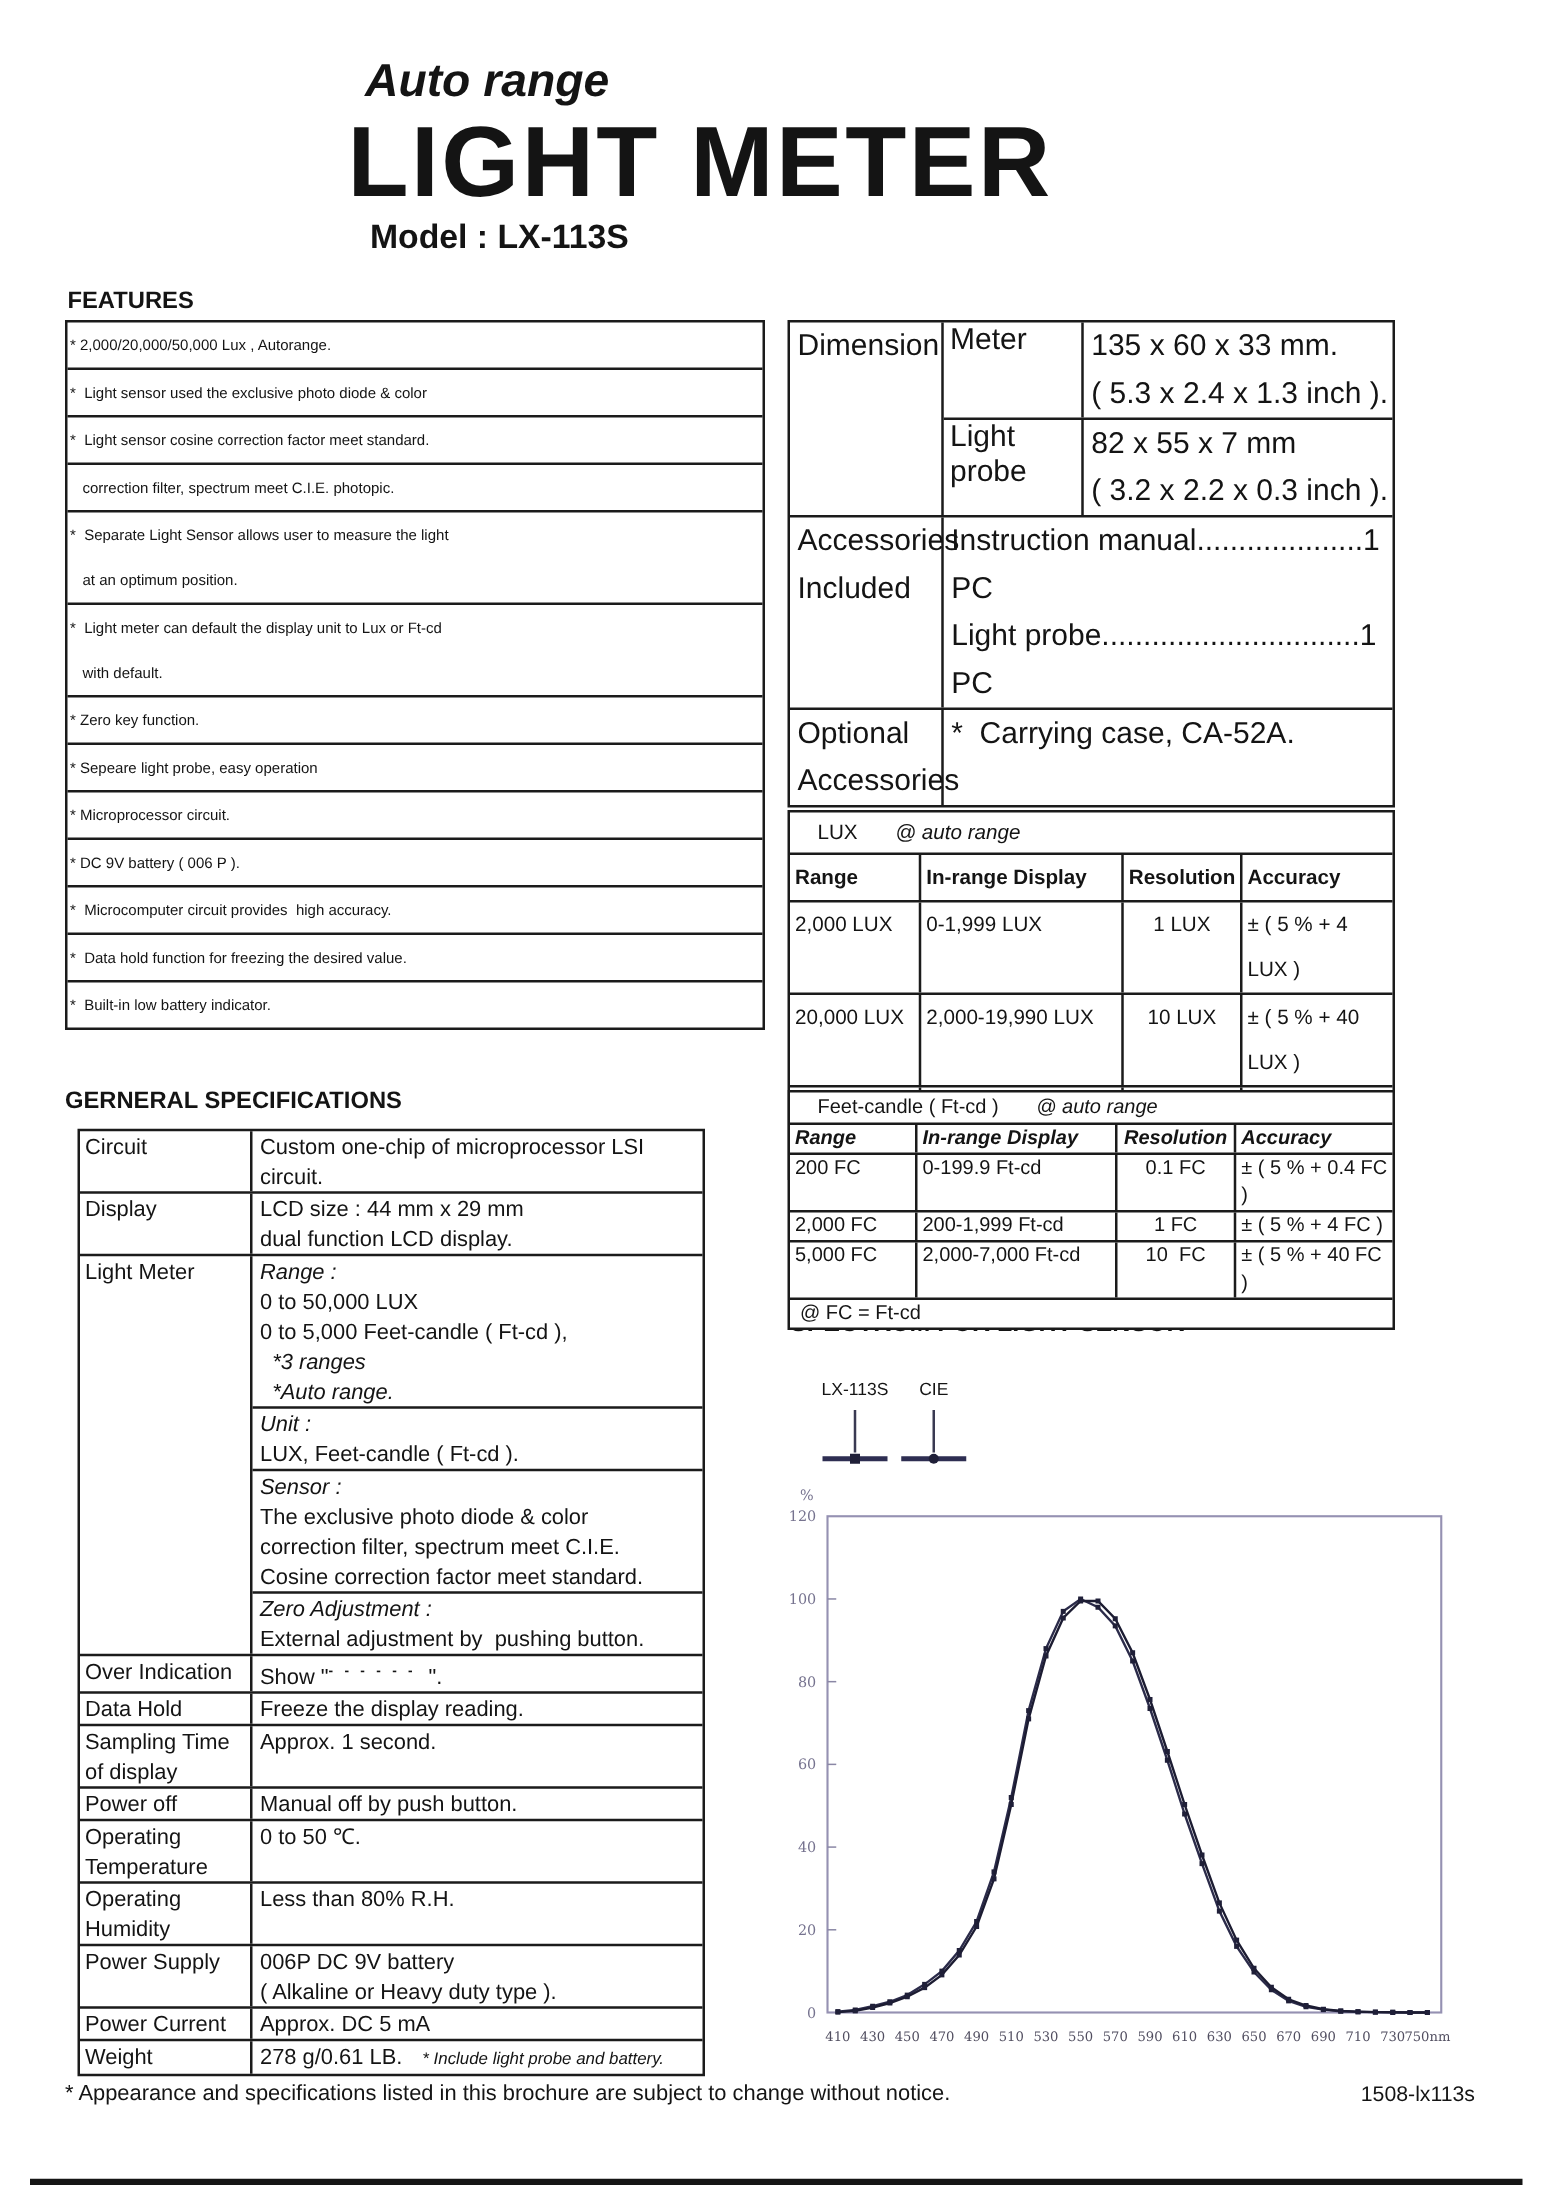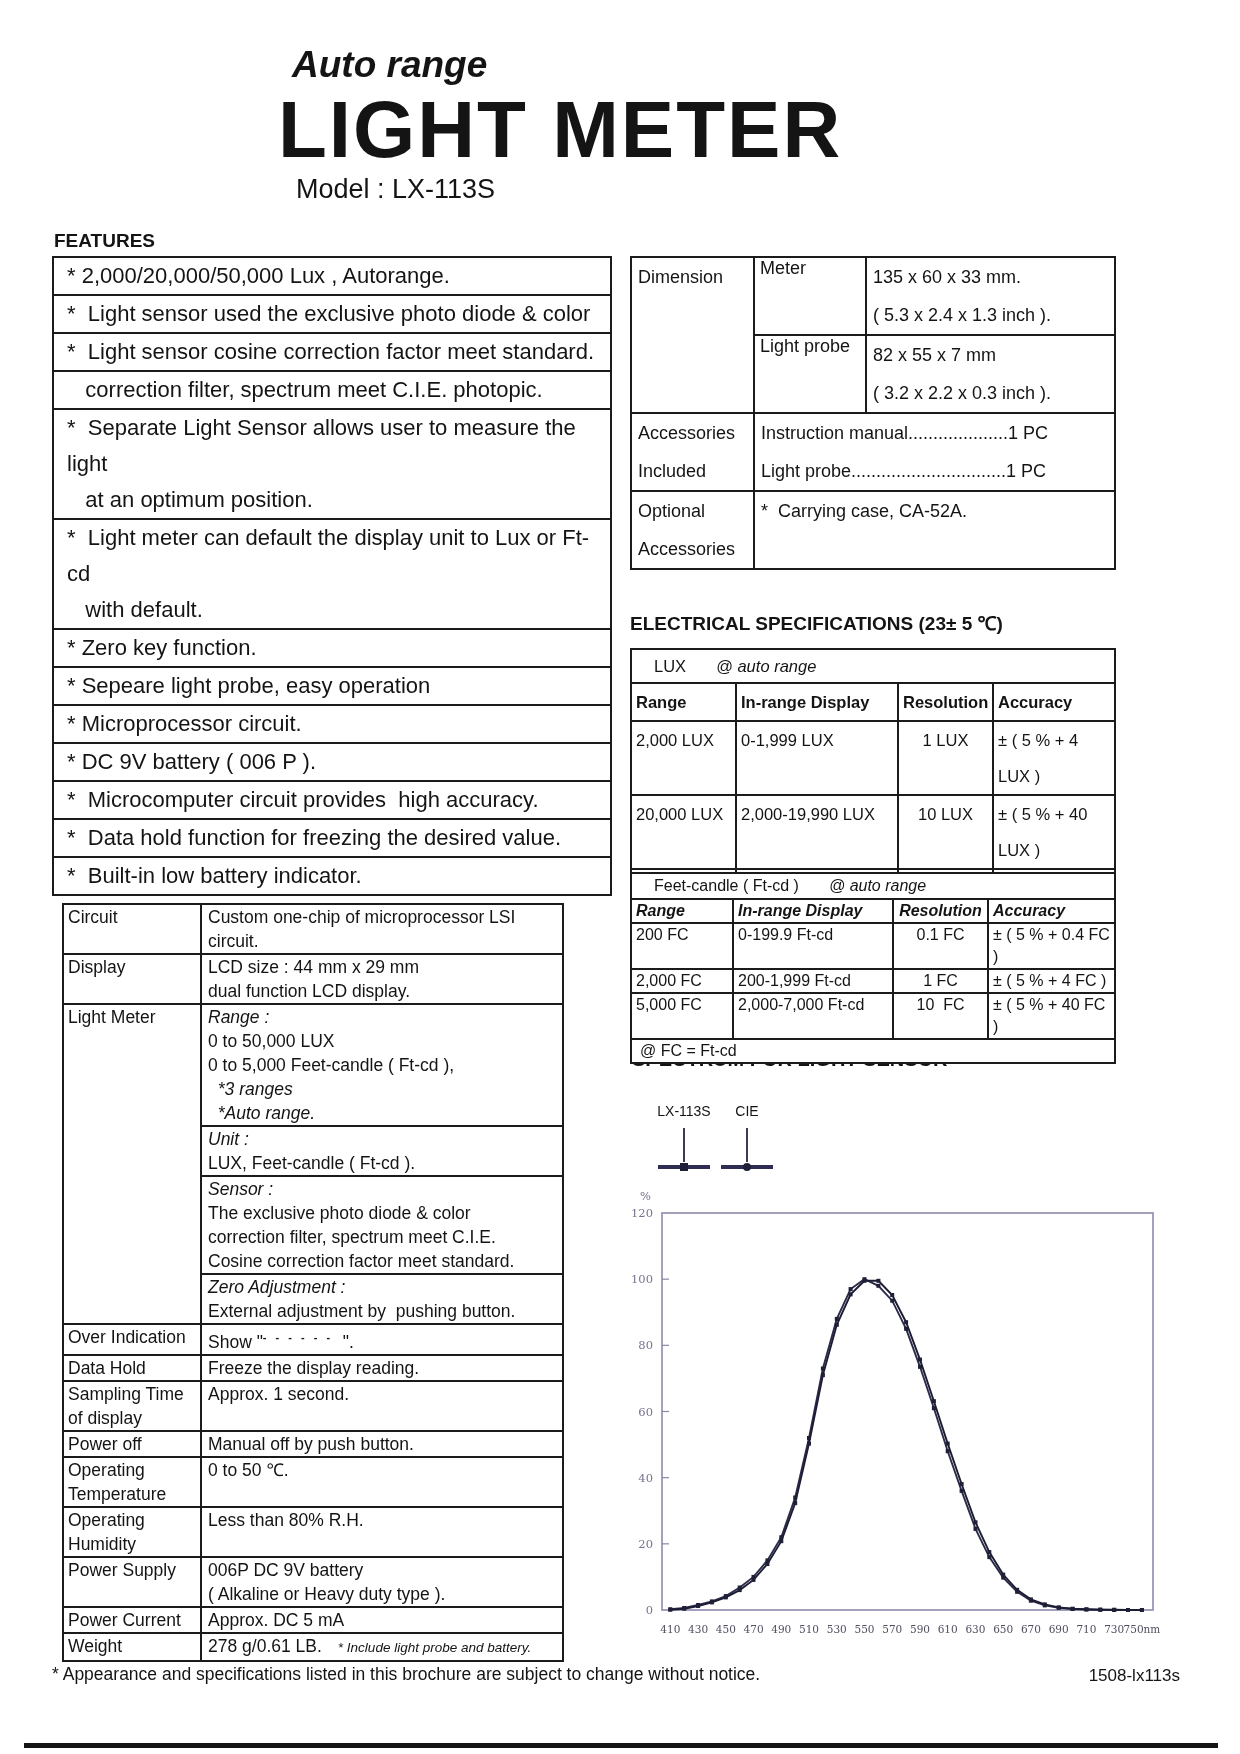--- a/index.html
+++ b/index.html
@@ -6,36 +6,36 @@
   body{
     position:relative;width:1240px;height:1754px;background:#ffffff;
     font-family:"Liberation Sans",sans-serif;color:#141414;overflow:hidden;
   }
   .abs{position:absolute}
   .it{font-style:italic}
 
   
   #subtitle{left:292px;top:44px;font-size:37px;font-weight:bold;font-style:italic}
   #title{left:278px;top:84px;font-size:80px;font-weight:bold;letter-spacing:2px}
-  #model{left:296px;top:174px;font-size:27px;font-weight:normal}
+  #model{left:296px;top:174px;font-size:27px;font-weight:bold}
 
   .h1{position:absolute;font-weight:bold;font-size:19px;white-space:nowrap}
   #features-heading{left:54px;top:230px}
   #general-heading{left:52px;top:870px}
   #elec-heading{left:630px;top:610px}
   #spectrum-heading{left:632px;top:1048px;font-size:20px}
 
   
   #features-table{position:absolute;left:52px;top:256px;width:556px;border:2px solid #1b1b1b;background:#fff}
   .f-row{border-top:2px solid #1b1b1b}
   .f-row:first-child{border-top:none}
-  .f-line{font-size:22px;line-height:36px;white-space:pre-wrap;padding-left:13px}
-
-  
-  #dim-table{position:absolute;left:630px;top:256px;width:482px;border:2px solid #1b1b1b;font-size:18px;background:#fff}
+  .f-line{font-size:12px;line-height:36px;white-space:pre-wrap;padding-left:2px}
+
+  
+  #dim-table{position:absolute;left:630px;top:256px;width:482px;border:2px solid #1b1b1b;font-size:24px;background:#fff}
   .d-flex{display:flex}
   .d-bt{border-top:2px solid #1b1b1b}
   .d-c1{width:115px;border-right:2px solid #1b1b1b;padding-left:6px;flex:none}
   .d-c2{width:105px;border-right:2px solid #1b1b1b;padding-left:5px;flex:none}
   .d-c3,.d-val{flex:1;padding-left:6px;min-width:0}
   .d-right{flex:1;min-width:0}
   .d-line{line-height:38px;white-space:pre-wrap}
 
   
   .spec{position:absolute;border:2px solid #1b1b1b;background:#fff}

